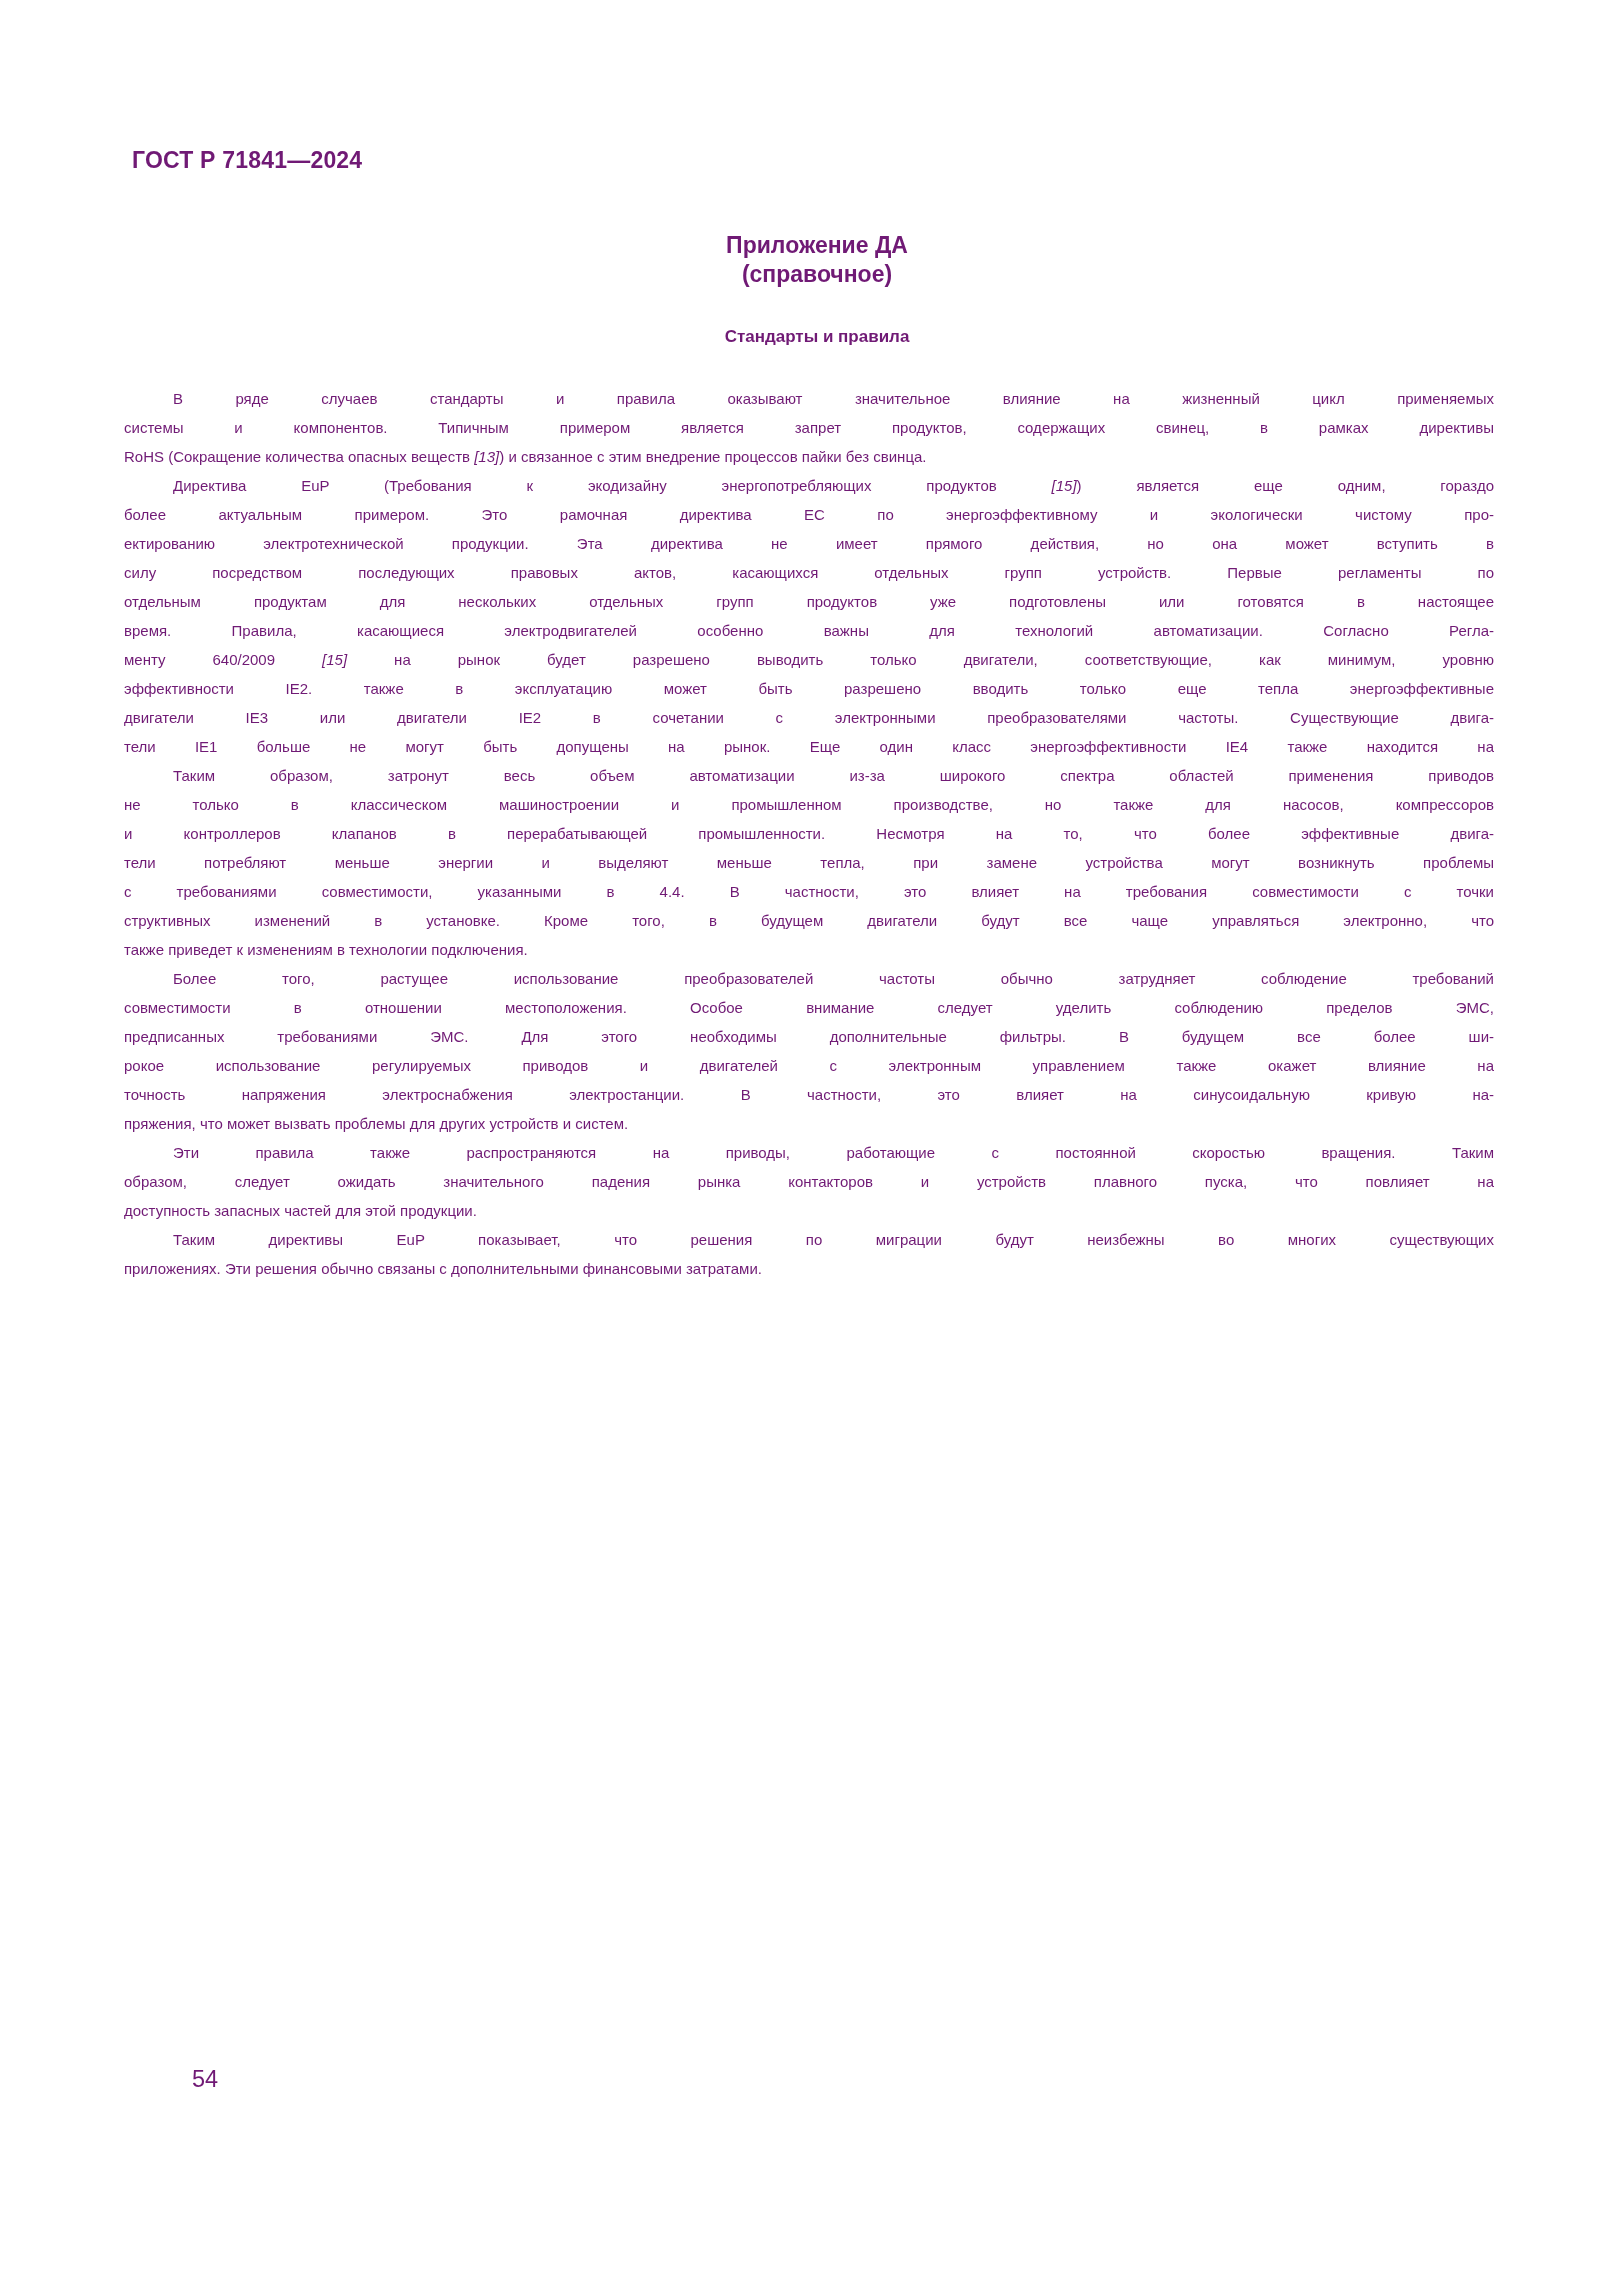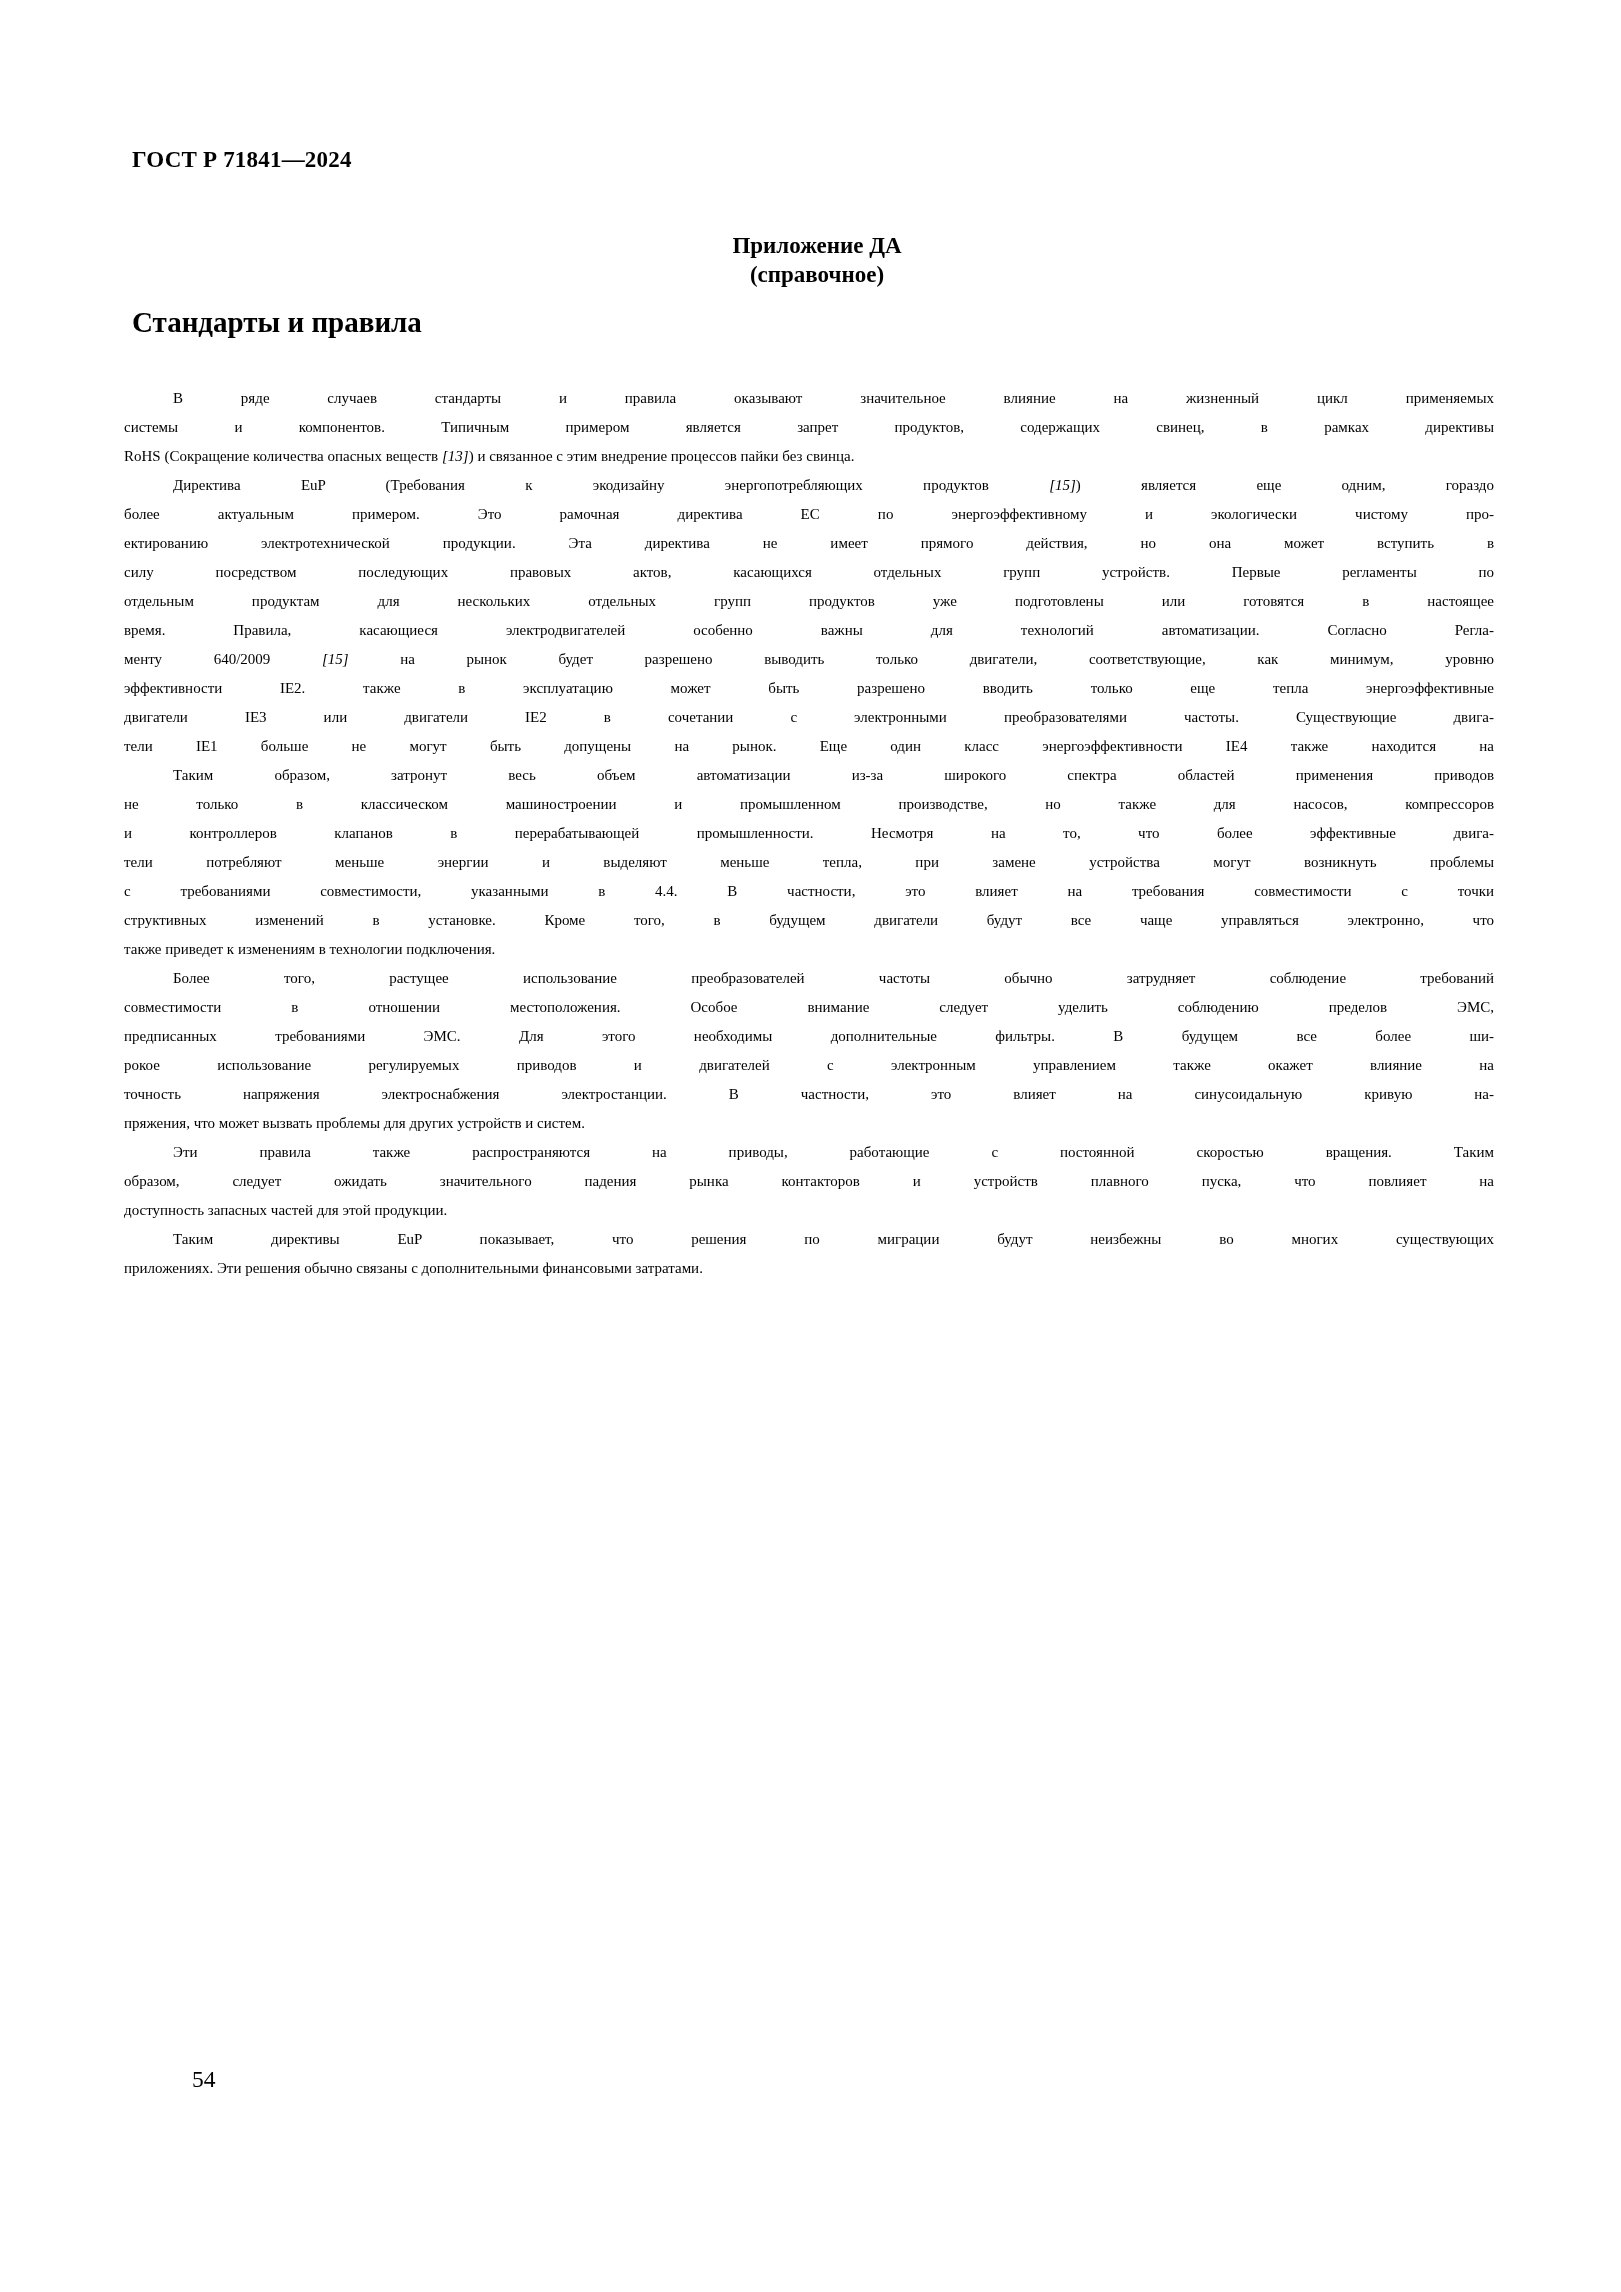--- a/index.html
+++ b/index.html
@@ -5,22 +5,22 @@
   html, body {
     margin: 0;
     padding: 0;
     background: #ffffff;
   }
   .page {
     position: relative;
     width: 1621px;
     height: 2293px;
     background: #ffffff;
-    font-family: Liberation Serif, serif;
-    color: #000000;
+    font-family: Liberation Sans, sans-serif;
+    color: #701a75;
     overflow: hidden;
   }
   .doc-code {
     position: absolute;
     left: 132px;
     top: 147px;
     font-size: 23px;
     font-weight: bold;
     letter-spacing: 0.2px;
     white-space: nowrap;
@@ -31,23 +31,24 @@
     top: 231px;
     width: 1370px;
     text-align: center;
     font-size: 23px;
     font-weight: bold;
     line-height: 29px;
   }
   .section-title {
     position: absolute;
     left: 132px;
-    top: 308px;
+    top: 322px;
     width: 1370px;
-    font-size: 29px;
+    text-align: center;
+    font-size: 17px;
     font-weight: bold;
     line-height: 29px;
   }
   .body-text {
     position: absolute;
     left: 124px;
     top: 384px;
     width: 1370px;
     font-size: 15px;
   }

